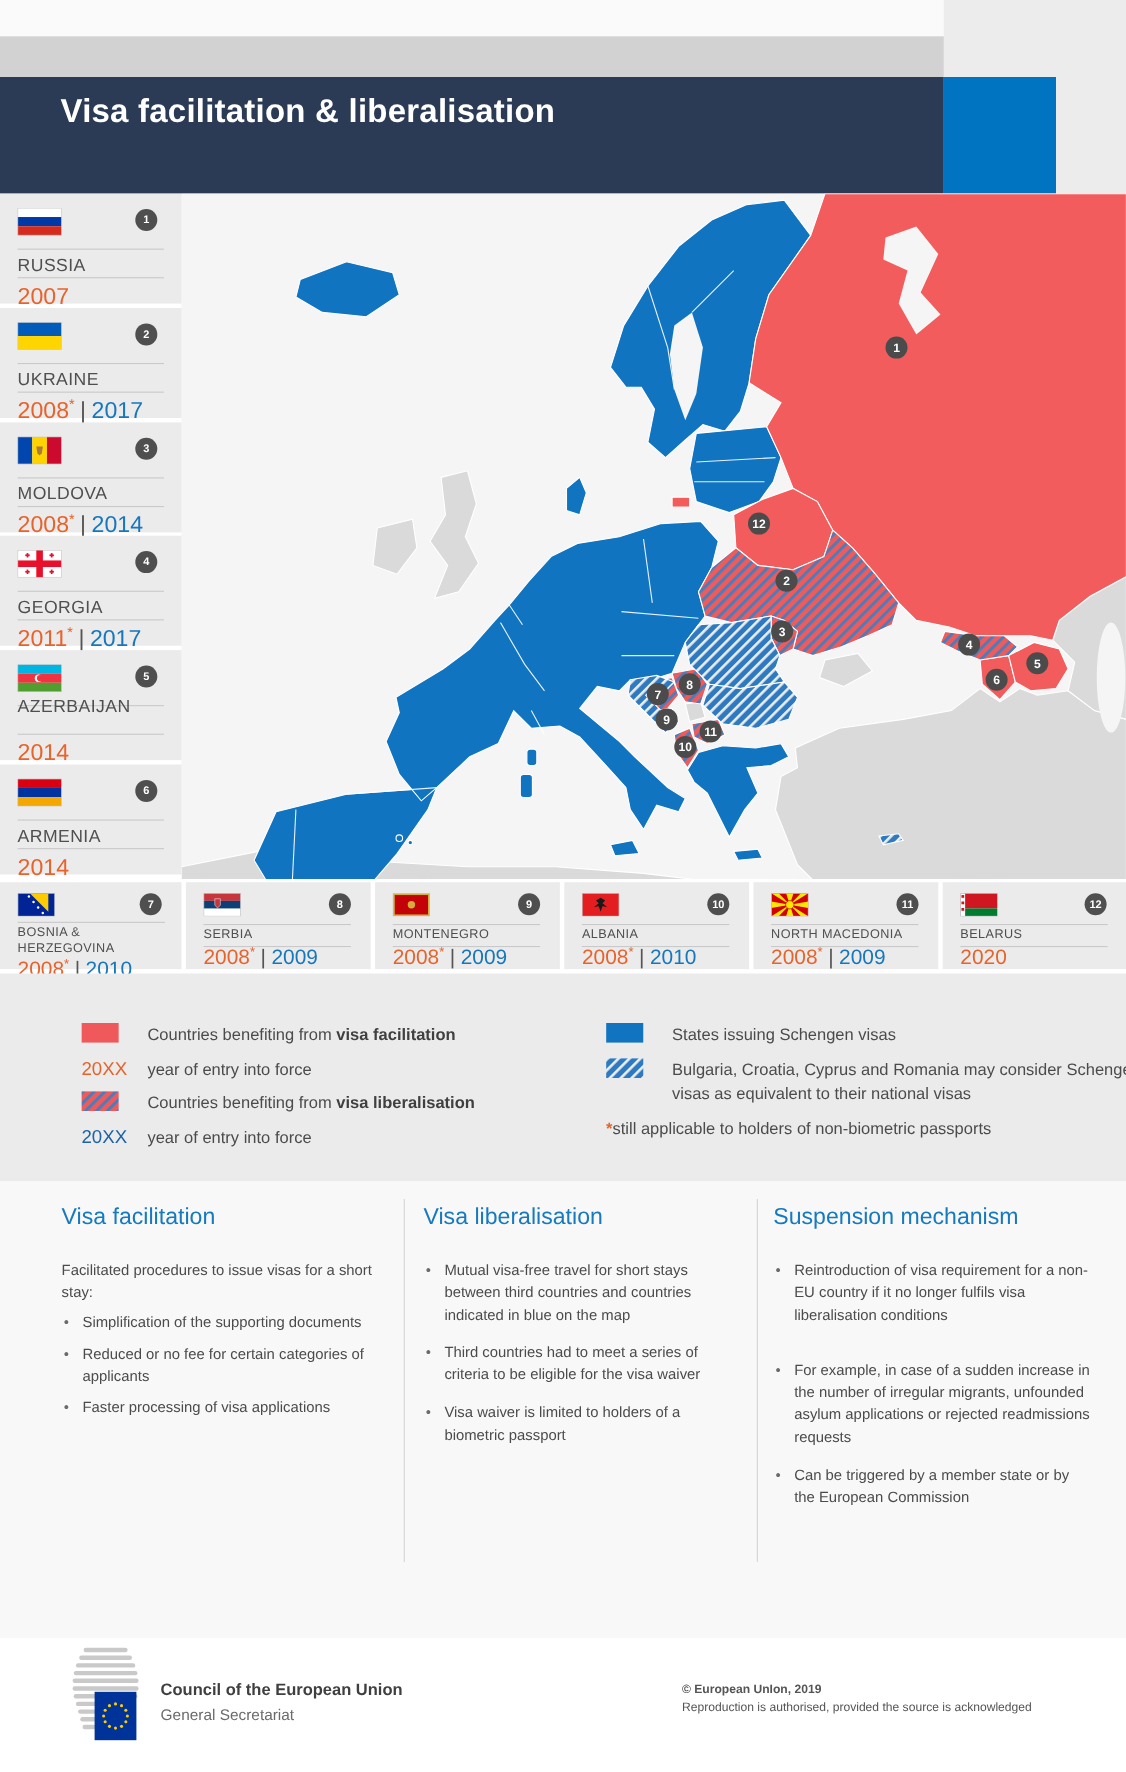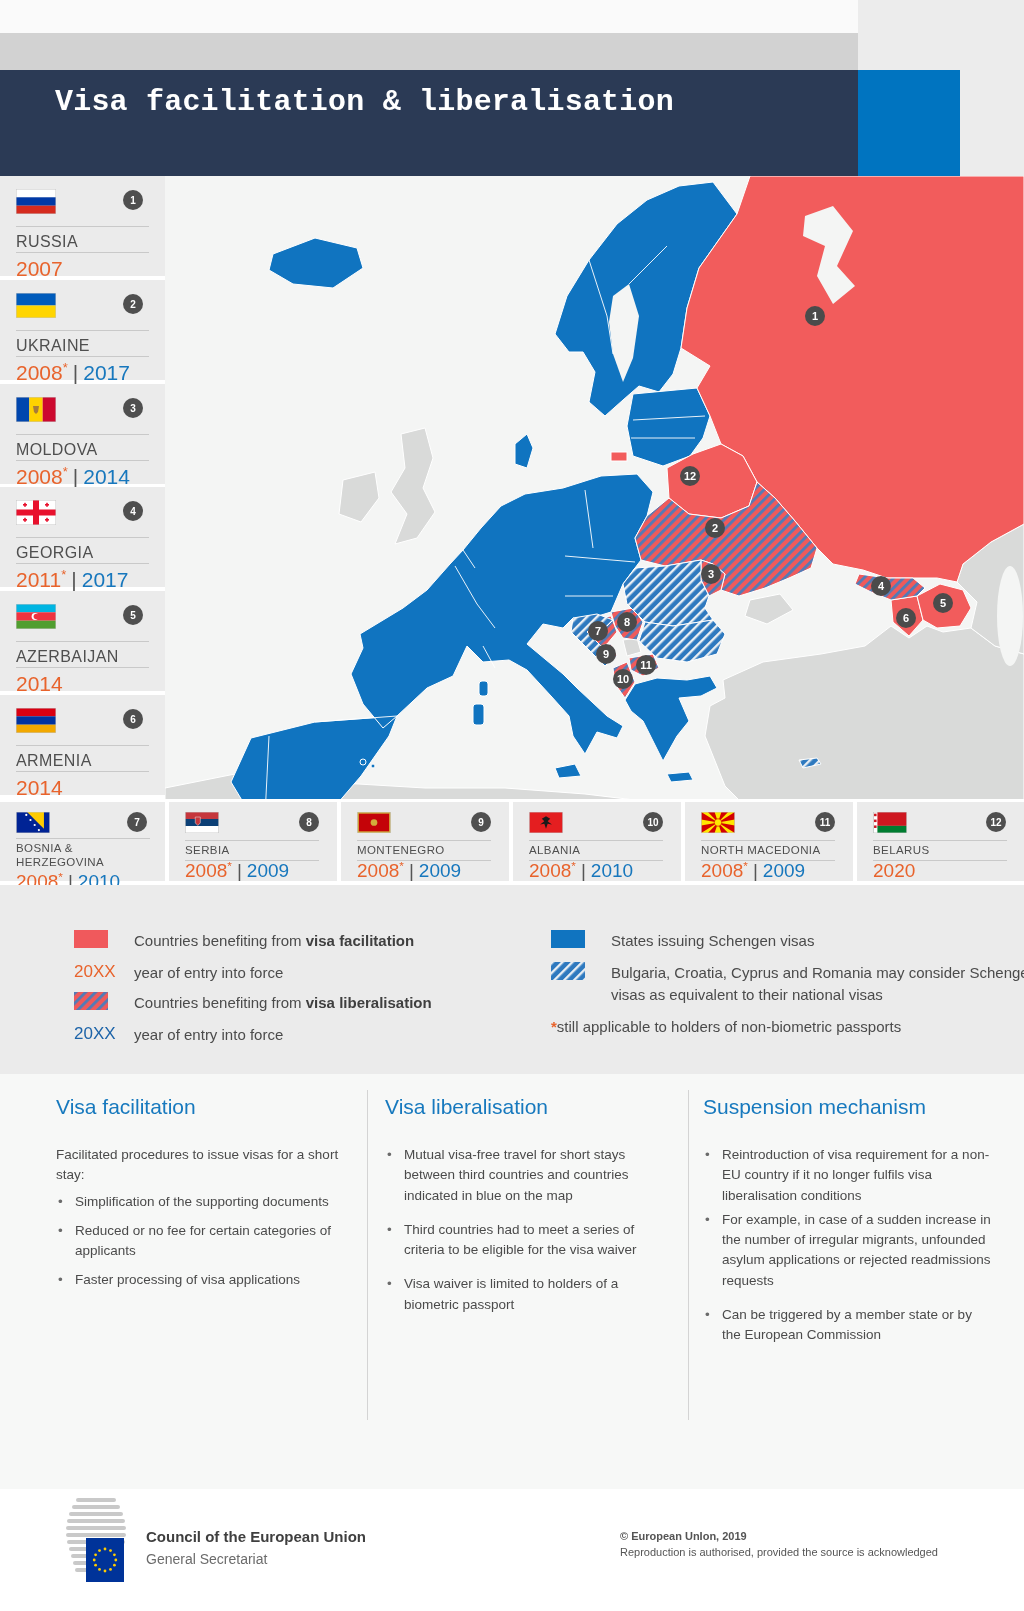--- a/index.html
+++ b/index.html
@@ -6,21 +6,21 @@
   body{width:1024px;height:1611px;position:relative;background:#ffffff;
        font-family:"Liberation Sans","DejaVu Sans",sans-serif;color:#4b4b4b;}
   .abs{position:absolute;}
 
   
   .top-strip{left:0;top:0;width:1024px;height:33px;background:#fafafa;}
   .right-block{left:858px;top:0;width:166px;height:176px;background:#ececec;}
   .gray-bar{left:0;top:33px;width:858px;height:37px;background:#d2d2d2;}
   .navy-block{left:0;top:70px;width:858px;height:106px;background:#2b3a55;}
   .blue-square{left:858px;top:70px;width:102px;height:106px;background:#0074c0;}
-  .title{left:55px;top:82px;width:760px;color:#ffffff;font-size:30px;font-weight:700;line-height:40px;letter-spacing:.2px;font-family:Liberation Mono, monospace;}
+  .title{left:55px;top:82px;width:760px;color:#ffffff;font-size:30px;font-weight:700;line-height:40px;letter-spacing:.2px;}
 
   
   .map-wrap{left:165px;top:176px;width:859px;height:623px;background:#f4f5f4;overflow:hidden;}
   .map-wrap svg{display:block;}
 
   
   .cell{background:#ebebeb;}
   .cell .flag{position:absolute;left:16px;top:13px;}
   .badge{position:absolute;width:20px;height:20px;border-radius:50%;background:#4f4f4f;color:#fff;
          font-size:10px;font-weight:700;display:flex;align-items:center;justify-content:center;}
@@ -299,21 +299,21 @@
       <rect y="8.3" width="40" height="8.4" fill="#ef3340"></rect>
       <rect y="16.7" width="40" height="8.3" fill="#509e2f"></rect>
       <circle cx="19" cy="12.5" r="3.4" fill="#fff"></circle>
       <circle cx="20.4" cy="12.5" r="2.8" fill="#ef3340"></circle>
       <rect width="40" height="25" fill="none" stroke="#c4c4c4"></rect>
     </svg>
   <div class="badge">
       <span>5</span>
     </div>
   <div class="rule" style="top:50px"></div>
-  <div class="cname" style="top:57px">AZERBAIJAN</div>
+  <div class="cname" style="top:43px">AZERBAIJAN</div>
   <div class="rule" style="top:76px"></div>
   <div class="years" style="top:80px"><span class="y1">2014</span><span class="star"></span><span class="sep"></span><span class="y2"></span></div>
 </div>
 
 <div class="abs cell side" style="top:695px">
   <svg class="flag" width="40" height="25" viewBox="0 0 40 25">
       <rect width="40" height="8.3" fill="#d90012"></rect>
       <rect y="8.3" width="40" height="8.4" fill="#0033a0"></rect>
       <rect y="16.7" width="40" height="8.3" fill="#f2a800"></rect>
       <rect width="40" height="25" fill="none" stroke="#c4c4c4"></rect>
@@ -502,21 +502,21 @@
   <ul style="margin-top:2px">
     <li style="margin-bottom:14px">Mutual visa-free travel for short stays between third countries and countries indicated in blue on the map</li>
     <li style="margin-bottom:14px">Third countries had to meet a series of criteria to be eligible for the visa waiver</li>
     <li>Visa waiver is limited to holders of a biometric passport</li>
   </ul>
 </div>
 
 <div class="col" style="left:703px;width:288px">
   <h2>Suspension mechanism</h2>
   <ul style="margin-top:2px">
-    <li style="margin-bottom:4px">Reintroduction of visa requirement for a non-EU country if it no longer fulfils visa liberalisation conditions</li>
+    <li style="margin-bottom:30px">Reintroduction of visa requirement for a non-EU country if it no longer fulfils visa liberalisation conditions</li>
     <li style="margin-bottom:14px">For example, in case of a sudden increase in the number of irregular migrants, unfounded asylum applications or rejected readmissions requests</li>
     <li>Can be triggered by a member state or by the European Commission</li>
   </ul>
 </div>
 
 <div class="abs footer"></div>
 <svg class="abs" style="left:58px;top:1496px" width="100" height="88" viewBox="0 0 100 88">
   <g fill="#c9c9c9">
     <rect x="18" y="2" width="40" height="4" rx="2"></rect>
     <rect x="14" y="9" width="48" height="4" rx="2"></rect>

